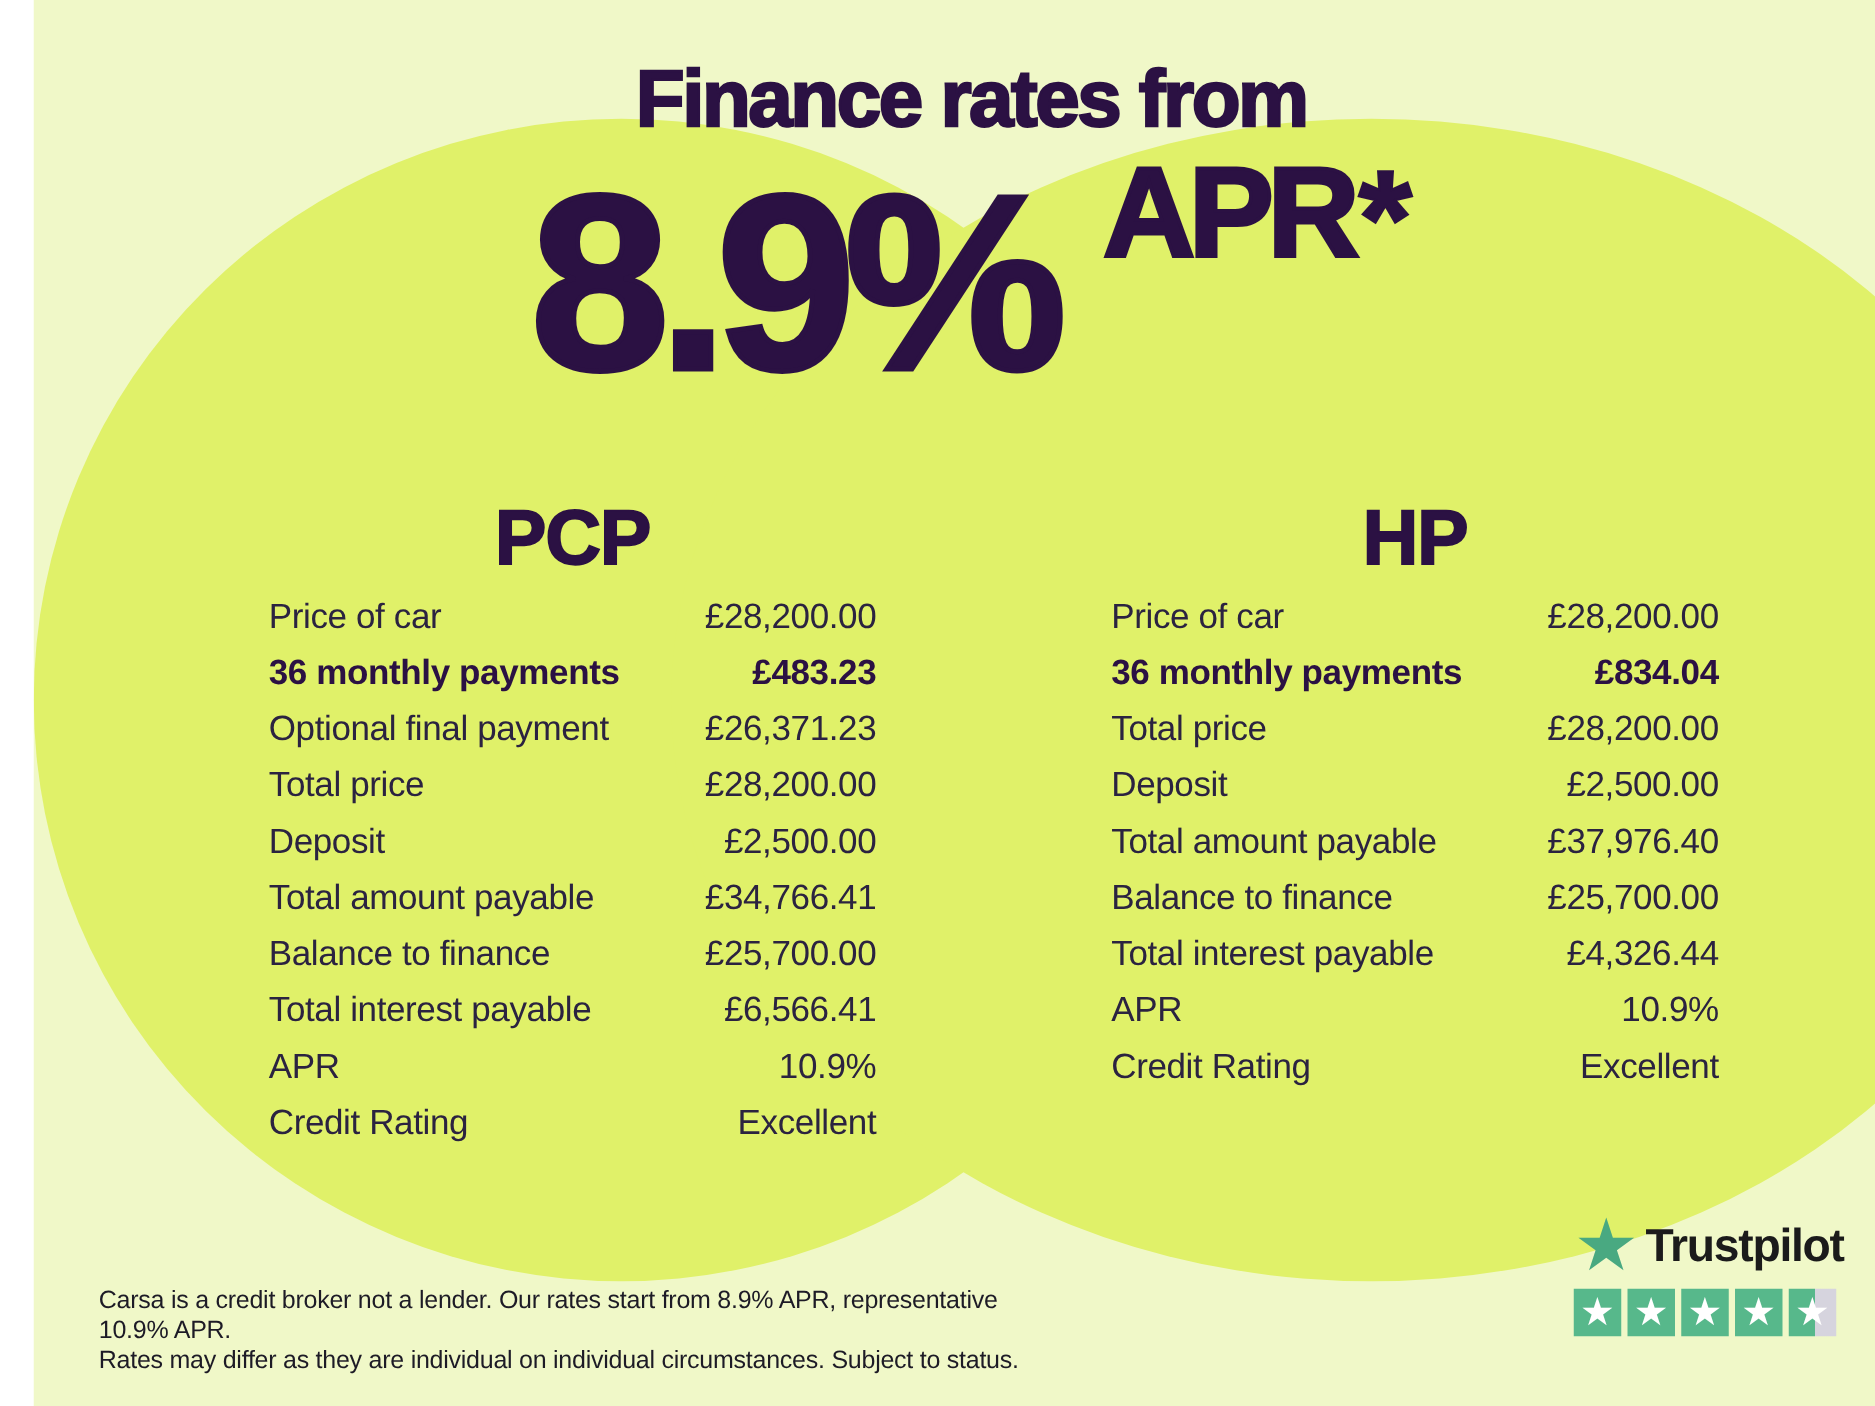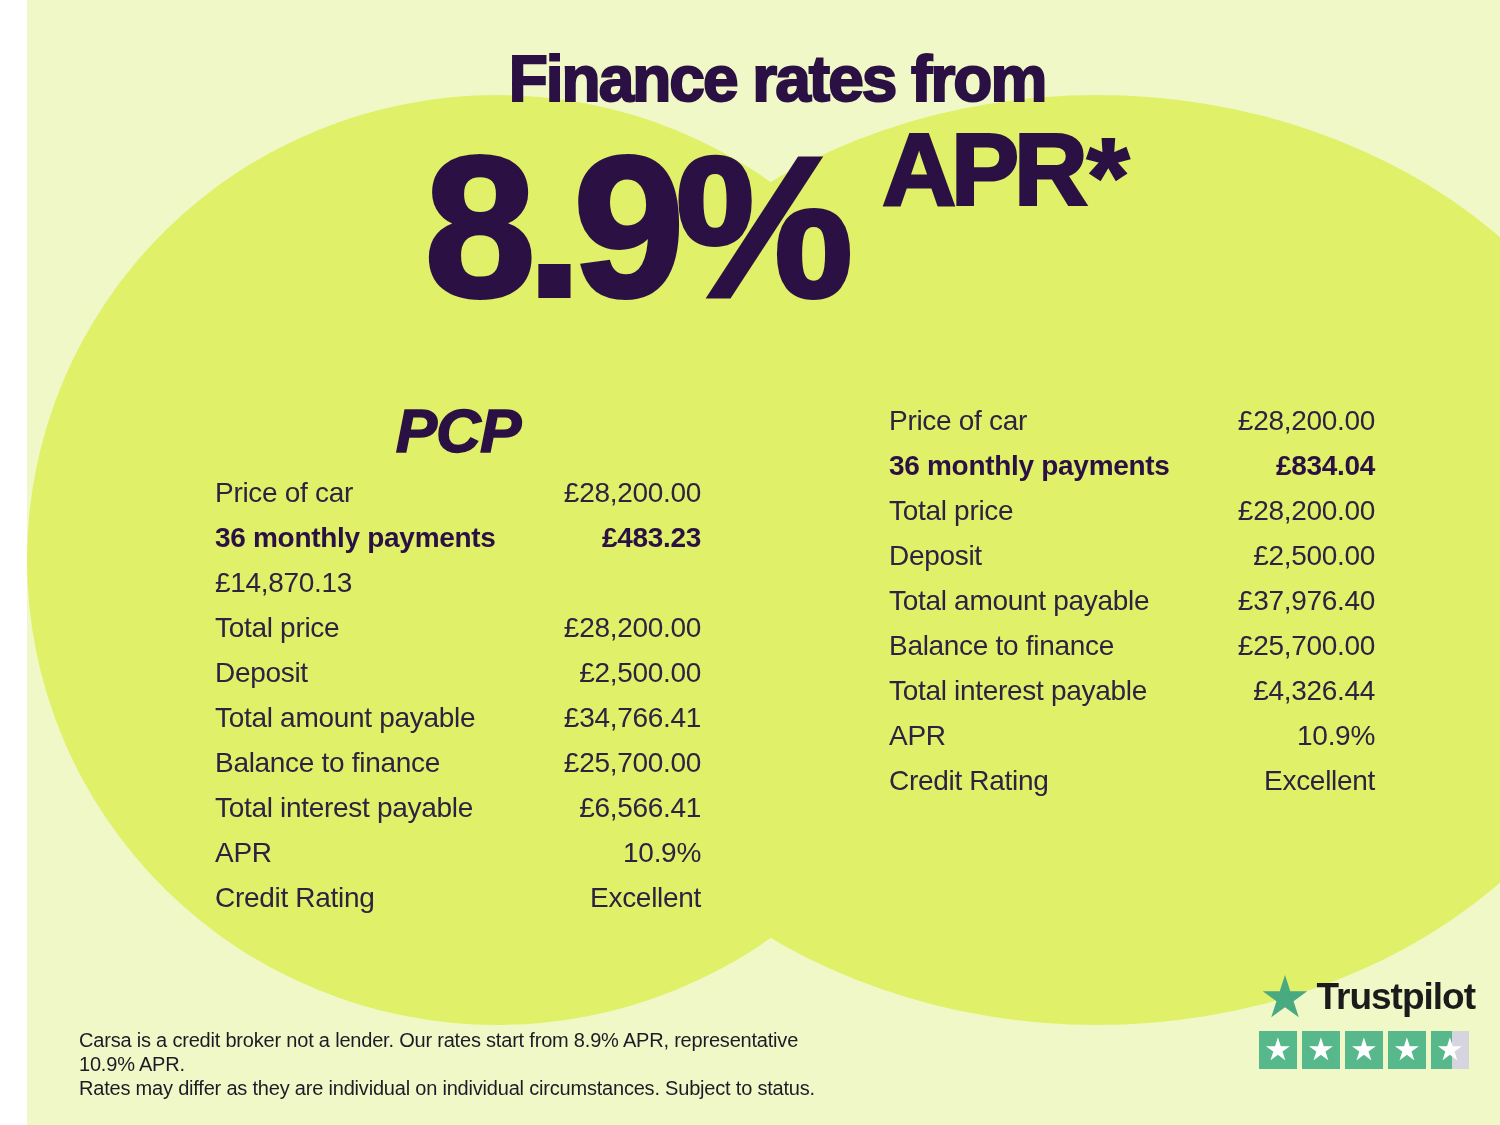--- a/index.html
+++ b/index.html
@@ -35,21 +35,21 @@
     font-size:110px;font-weight:700;margin-left:4px;
     -webkit-text-stroke:2px var(--ink,#2b1143);
   }
 
   .col{position:absolute;top:398px;width:486px;}
   .col-pcp{left:188px;}
   .col-hp{left:862px;}
   .col h2{
     margin:0;height:72px;line-height:66px;text-align:center;
     font-size:62px;font-weight:700;letter-spacing:-1px;
-    color:var(--ink,#2b1143);font-style:italic;-webkit-text-stroke:1.5px var(--ink,#2b1143);
+    color:var(--ink,#2b1143);-webkit-text-stroke:1.5px var(--ink,#2b1143);
   }
   .rows{margin-top:0;}
   .row{
     height:45px;display:flex;justify-content:space-between;align-items:center;
     font-size:28px;letter-spacing:-0.3px;color:var(--text,#2b2340);
   }
   .row .lbl{text-align:right;}
   .row .val{text-align:center;}
   .row.bold{font-weight:700;color:var(--ink,#2b1143);}
 
@@ -99,21 +99,22 @@
     <div class="rows">
       <div class="row">
           <span class="lbl">Price of car</span>
           <span class="val">£28,200.00</span>
         </div>
       <div class="row bold">
           <span class="lbl">36 monthly payments</span>
           <span class="val">£483.23</span>
         </div>
       <div class="row">
-          <span class="val">£14,870.13</span>
+          <span class="lbl">Optional final payment</span>
+          <span class="val">£26,371.23</span>
         </div>
       <div class="row">
           <span class="lbl">Total price</span>
           <span class="val">£28,200.00</span>
         </div>
       <div class="row">
           <span class="lbl">Deposit</span>
           <span class="val">£2,500.00</span>
         </div>
       <div class="row">
@@ -133,20 +134,21 @@
           <span class="val">10.9%</span>
         </div>
       <div class="row">
           <span class="lbl">Credit Rating</span>
           <span class="val">Excellent</span>
         </div>
     </div>
   </section>
 
   <section class="col col-hp">
+    <h2>HP</h2>
     <div class="rows">
       <div class="row">
           <span class="lbl">Price of car</span>
           <span class="val">£28,200.00</span>
         </div>
       <div class="row bold">
           <span class="lbl">36 monthly payments</span>
           <span class="val">£834.04</span>
         </div>
       <div class="row">

